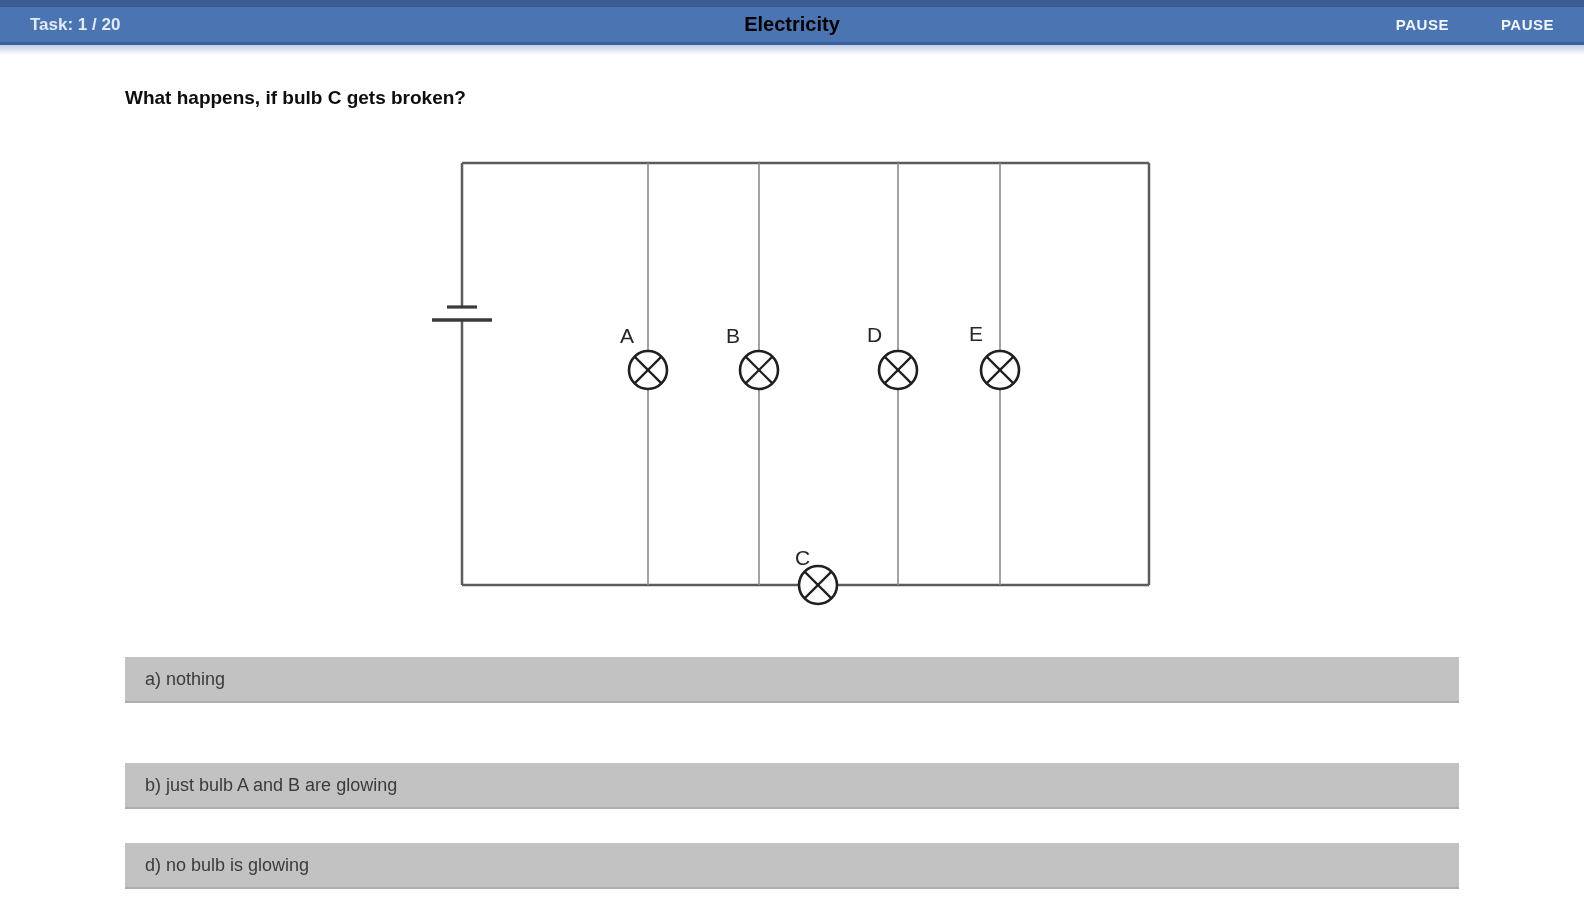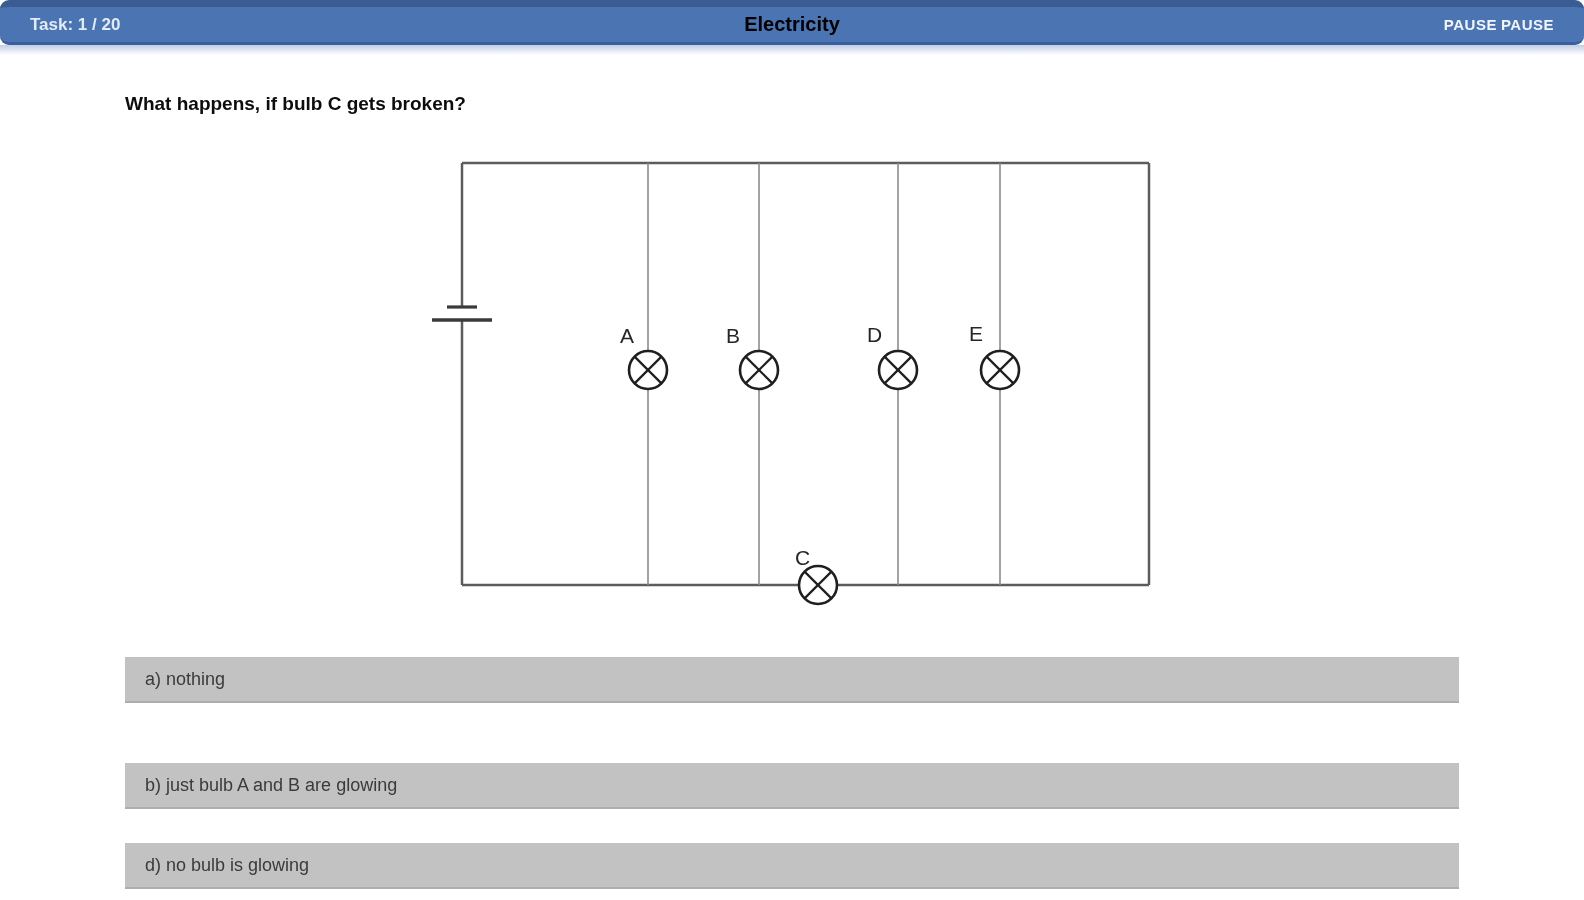--- a/index.html
+++ b/index.html
@@ -13,44 +13,43 @@
 
   
   .appbar {
     position: absolute; top: 0; left: 0; width: 1584px; height: 45px;
     box-sizing: border-box;
     background: #4a75b2;
     border-top: 7px solid #3a5c92;
     border-bottom: 3px solid #3b5f9e;
     display: flex; align-items: center; justify-content: space-between;
     padding: 0 28px 0 30px;
-    border-radius: 9px;
   }
   .appbar-shadow {
     position: absolute; top: 45px; left: 0; width: 1584px; height: 10px;
     background: linear-gradient(#b6c5e0, rgba(255,255,255,0));
     opacity: .85;
   }
   .task-counter {
     color: #e3eaf8; font-size: 17px; font-weight: bold; white-space: nowrap;
   }
   .appbar-title {
     position: absolute; left: 50%; transform: translateX(-50%);
     color: #000000; font-size: 20px; font-weight: bold; white-space: nowrap;
   }
-  .appbar-actions { display: flex; align-items: center; }
+  .appbar-actions { display: flex; align-items: center; gap: 48px; }
   .appbar-btn {
     color: #f2f5fc; font-size: 15px; font-weight: bold;
     letter-spacing: 0.5px; background: none; border: none;
     cursor: pointer; padding: 6px 2px; font-family: inherit;
   }
 
   
   .question {
-    position: absolute; left: 125px; top: 93px;
+    position: absolute; left: 125px; top: 87px;
     font-size: 19px; font-weight: bold; color: #0d0d0d;
   }
 
   
   .circuit-svg {
     position: absolute; top: 0; left: 0; width: 1584px; height: 900px;
     pointer-events: none;
   }
   .wire   { stroke: #5c5c5c; stroke-width: 2.5; fill: none; }
   .branch { stroke: #8c8c8c; stroke-width: 1.6; fill: none; }

